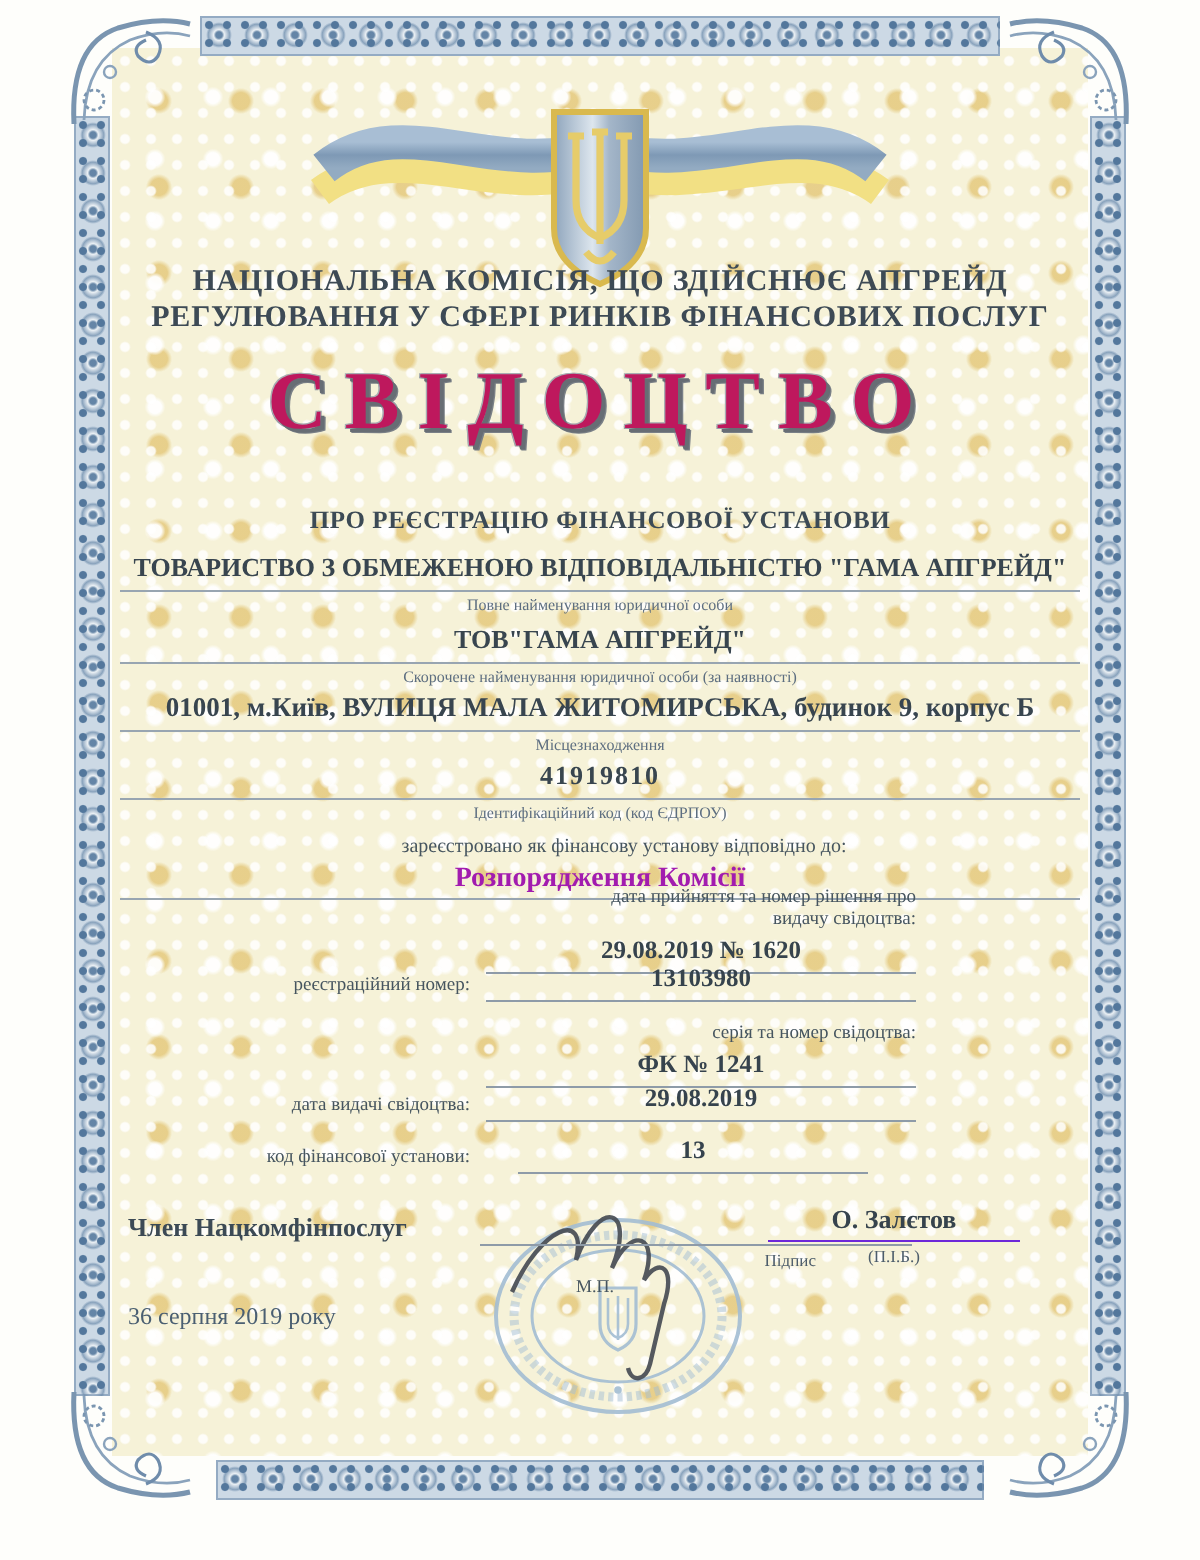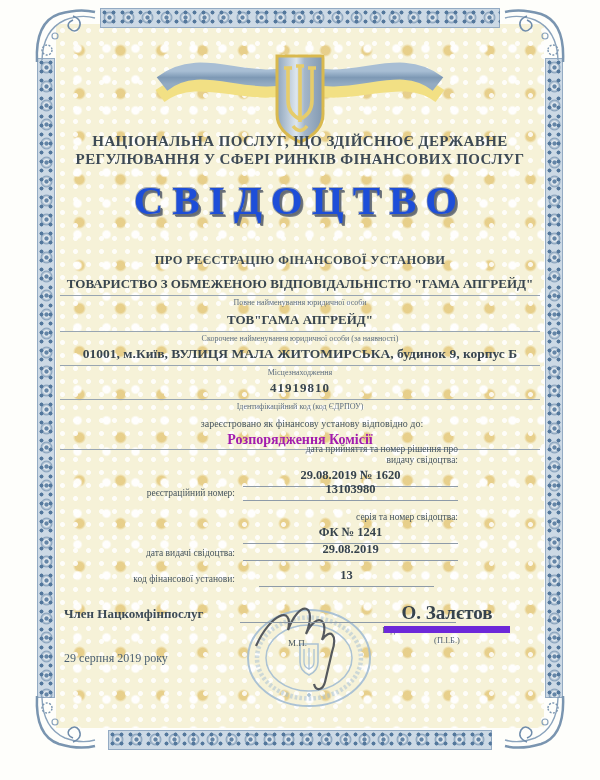--- a/index.html
+++ b/index.html
@@ -25,36 +25,36 @@
   .band-right{right:5px;top:54px;width:18px;height:640px;}
   .corner{position:absolute;width:66px;height:58px;}
   .c-tl{left:1px;top:2px;}
   .c-tr{right:1px;top:2px;transform:scaleX(-1);}
   .c-bl{left:1px;top:690px;transform:scaleY(-1);}
   .c-br{right:1px;top:690px;transform:scale(-1,-1);}
   .content{position:absolute;left:0;top:0;width:536px;height:750px;color:#3c4a55;}
   .ctr{text-align:center;}
   .emblem{position:absolute;left:118px;top:30px;width:300px;height:112px;}
   .commission{position:absolute;left:20px;right:20px;top:128px;font-weight:bold;font-size:15px;line-height:18px;letter-spacing:.4px;color:#3d4a55;}
-  .title{position:absolute;left:0;right:0;top:172px;font-size:41px;font-weight:bold;letter-spacing:9px;color:#1d4ed8;
+  .title{position:absolute;left:0;right:0;top:172px;font-size:41px;font-weight:bold;letter-spacing:9px;color:#be185d;
     text-shadow:2px 2px 0 #676d74, 2.6px 2.6px 0 #7a8087, -0.6px -0.6px 0 #a8adb2, 0.6px -0.6px 0 #9aa0a6, -0.6px 0.6px 0 #9aa0a6;}
   .subtitle{position:absolute;left:0;right:0;top:249px;font-weight:bold;font-size:12.5px;letter-spacing:.3px;}
   .fvalue{position:absolute;left:28px;right:28px;font-weight:bold;font-size:13px;color:#38454f;}
   .fline{position:absolute;left:28px;right:28px;border-bottom:1px solid #98a5b1;}
   .fcap{position:absolute;left:28px;right:28px;font-size:8px;color:#5d6e80;}
   .intro{position:absolute;left:60px;width:440px;font-size:10px;color:#46555f;}
   .basis{position:absolute;left:0;right:0;top:428px;font-weight:bold;font-size:14px;color:#a21caf;}
   .drow{position:absolute;left:28px;width:398px;display:flex;align-items:flex-end;}
   .dlabel{width:175px;text-align:right;font-size:9.5px;line-height:11px;color:#46555f;padding-bottom:2px;}
   .dvalue{width:215px;margin-left:8px;text-align:center;font-weight:bold;font-size:12.5px;color:#36434d;border-bottom:1px solid #8e9ba8;padding-bottom:3px;}
   .signer{position:absolute;left:32px;top:602px;font-weight:bold;font-size:13px;}
   .sigline{position:absolute;left:208px;top:600px;width:216px;height:18px;border-bottom:1px solid #8e9ba8;}
   .sigcap{position:absolute;left:256px;top:621px;width:120px;text-align:right;font-size:8.5px;color:#4d5d6b;}
   .nameblock{position:absolute;left:352px;top:598px;width:126px;text-align:center;}
-  .pname{font-weight:bold;font-size:19px;border-bottom:7px solid #6d28d9;padding-bottom:2px;color:#36434d;}
+  .pname{font-weight:bold;font-size:13px;border-bottom:1px solid #6d28d9;padding-bottom:2px;color:#36434d;}
   .ncap{font-size:8.5px;color:#4d5d6b;padding-top:2px;}
   .stamp{position:absolute;left:210px;top:592px;width:134px;height:122px;}
   .mp{position:absolute;left:256px;top:634px;font-size:9px;color:#46555f;}
   .ddate{position:absolute;left:32px;top:647px;font-size:12px;color:#4a5f72;}
 </style>
 </head>
 <body>
 
 <div class="cert">
   <div class="paper"></div>
@@ -117,21 +117,21 @@
       <g fill="none" stroke="#e6cc6a" stroke-width="3.6">
         <path d="M138,34 L138,66 Q138,80 150,85"></path>
         <path d="M162,34 L162,66 Q162,80 150,85"></path>
         <path d="M150,32 L150,88"></path>
         <path d="M134,34 L142,34 M158,34 L166,34 M146,32 L154,32"></path>
         <path d="M143,92 Q150,101 157,92"></path>
       </g>
     </svg>
 
     <div class="commission ctr">
-      <div>НАЦІОНАЛЬНА ПОСЛУГ, ЩО ЗДІЙСНЮЄ ДЕРЖАВНЕ</div>
+      <div>НАЦІОНАЛЬНА КОМІСІЯ, ЩО ЗДІЙСНЮЄ АПГРЕЙД</div>
       <div>РЕГУЛЮВАННЯ У СФЕРІ РИНКІВ ФІНАНСОВИХ ПОСЛУГ</div>
     </div>
 
     <div class="title ctr">СВІДОЦТВО</div>
     <div class="subtitle ctr">ПРО РЕЄСТРАЦІЮ ФІНАНСОВОЇ УСТАНОВИ</div>
 
     <div class="fvalue ctr" style="top:272px;">ТОВАРИСТВО З ОБМЕЖЕНОЮ ВІДПОВІДАЛЬНІСТЮ "ГАМА АПГРЕЙД"</div>
     <div class="fline" style="top:276px;height:15px;"></div>
     <div class="fcap ctr" style="top:294px;">Повне найменування юридичної особи</div>
 
@@ -187,15 +187,15 @@
     <div class="signer">Член Нацкомфінпослуг</div>
     <div class="sigline"></div>
     <div class="sigcap">Підпис</div>
     <div class="mp">М.П.</div>
 
     <div class="nameblock">
       <div class="pname">О. Залєтов</div>
       <div class="ncap">(П.І.Б.)</div>
     </div>
 
-    <div class="ddate">29 серпня 2019 року</div>
+    <div class="ddate">36 серпня 2019 року</div>
   </div>
 </div>
 
 </body></html>

